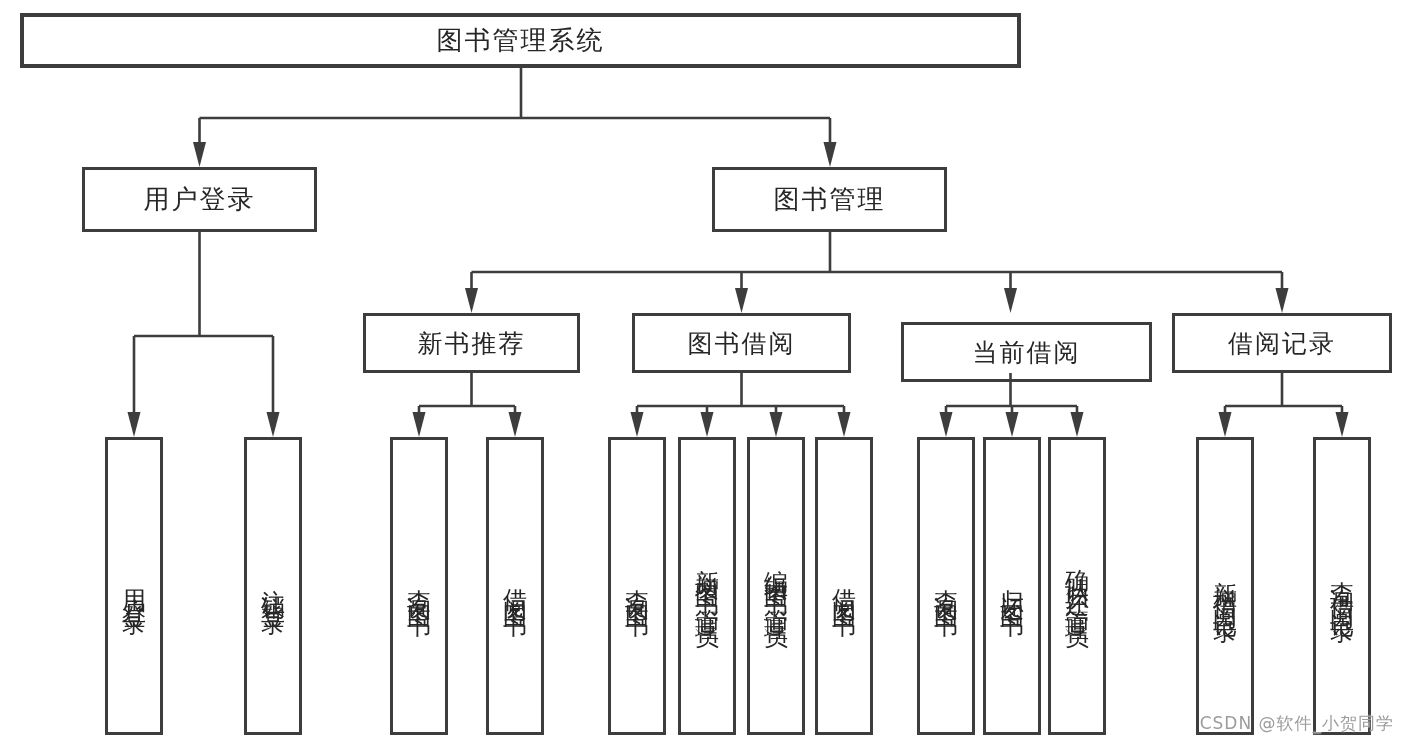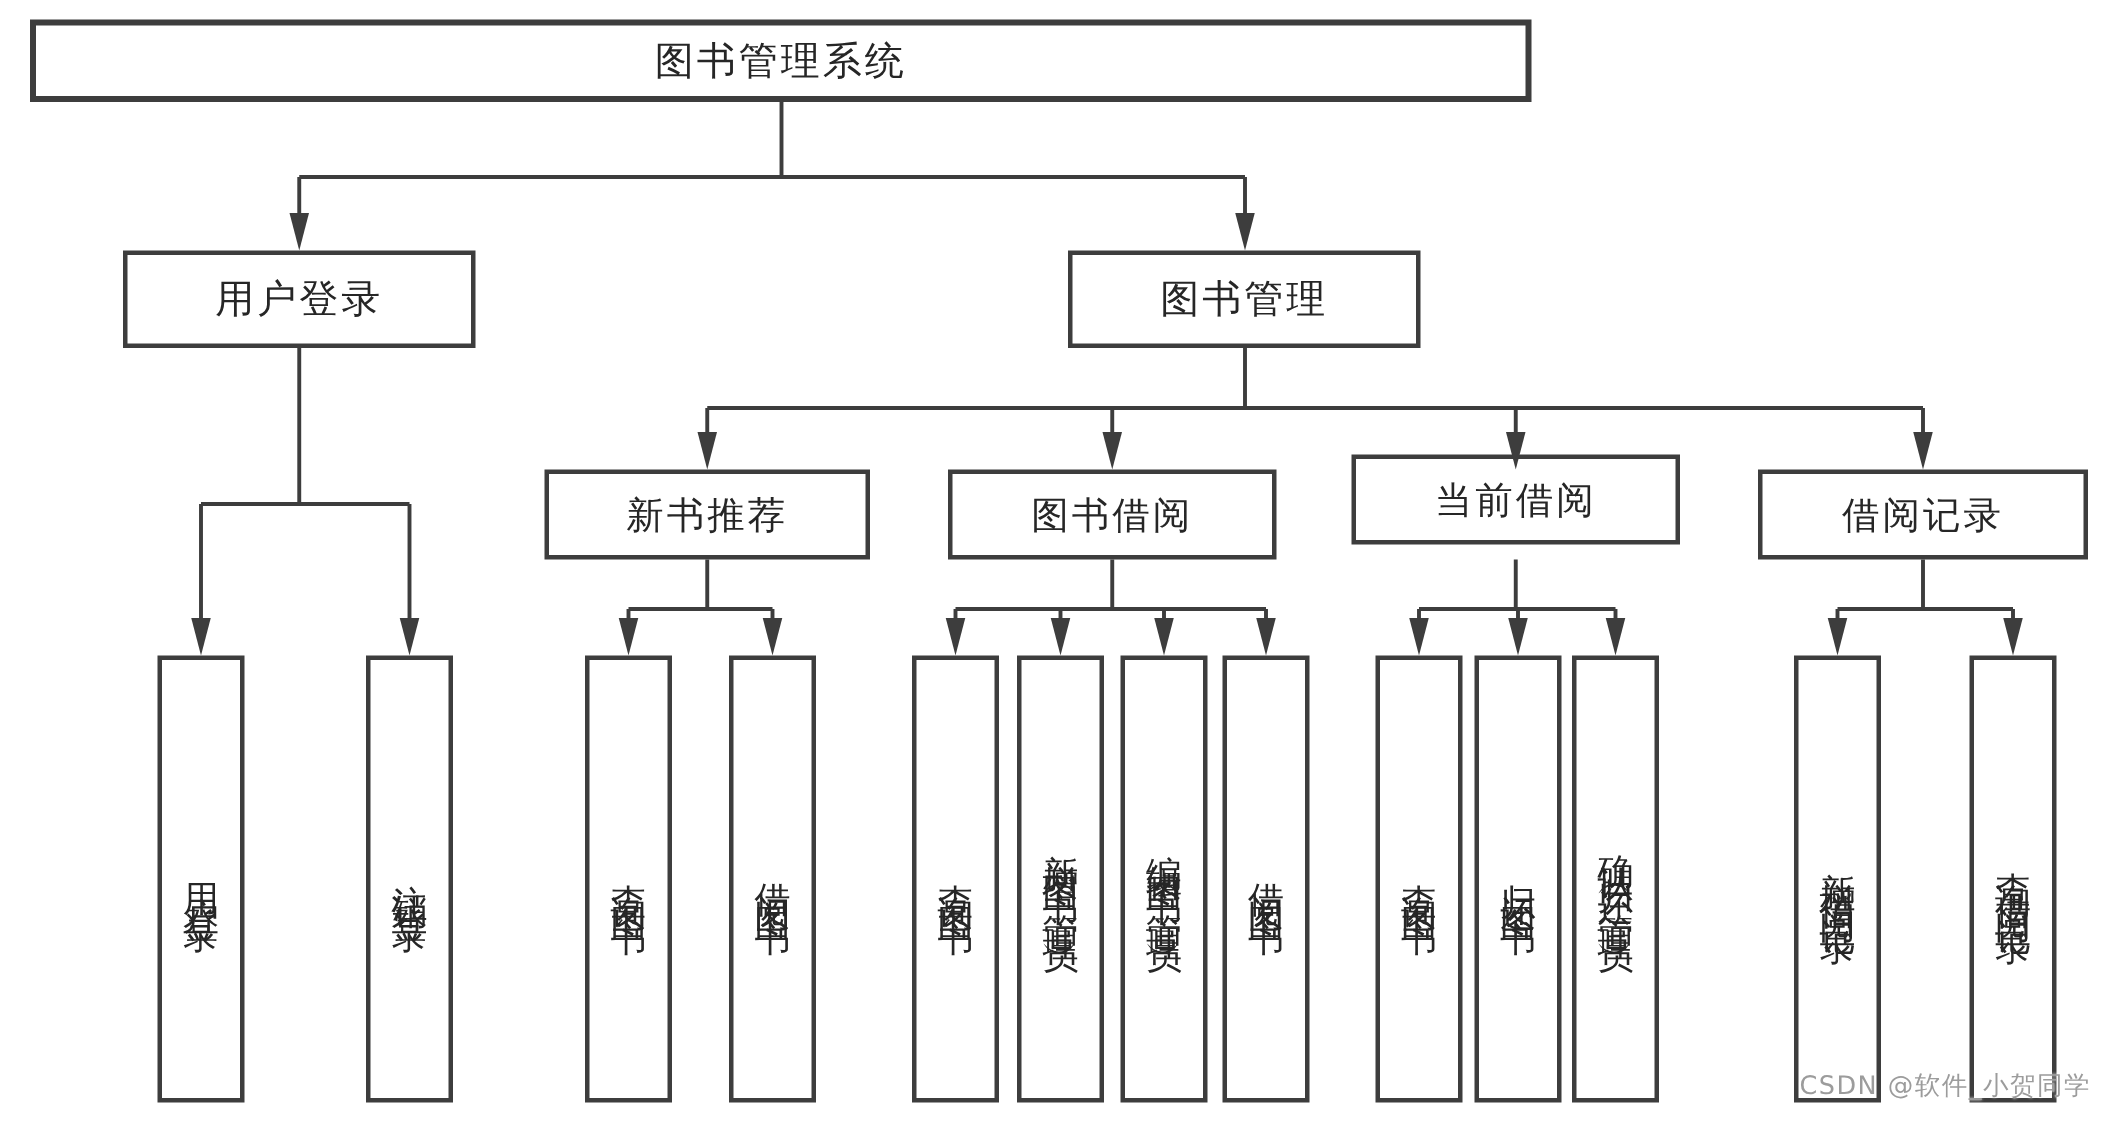--- a/index.html
+++ b/index.html
@@ -53,21 +53,21 @@
   <div class="node l2" style="left:363px;top:313px;width:217px;height:60px">
     <span class="hlabel">新书推荐</span>
   </div>
 
   <div class="node l1" style="left:712px;top:167px;width:235px;height:65px">
     <span class="hlabel">图书管理</span>
   </div>
   <div class="node l2" style="left:632px;top:313px;width:219px;height:60px">
     <span class="hlabel">图书借阅</span>
   </div>
-  <div class="node l2" style="left:901px;top:303px;width:219px;height:60px">
+  <div class="node l2" style="left:901px;top:322px;width:251px;height:60px">
     <span class="hlabel">当前借阅</span>
   </div>
   <div class="node l2" style="left:1172px;top:313px;width:220px;height:60px">
     <span class="hlabel">借阅记录</span>
   </div>
 
   <div class="node leaf" style="left:105px;top:437px;width:58px;height:298px">
     <span class="vlabel">用户登录</span>
   </div>
   <div class="node leaf" style="left:244px;top:437px;width:58px;height:298px">

